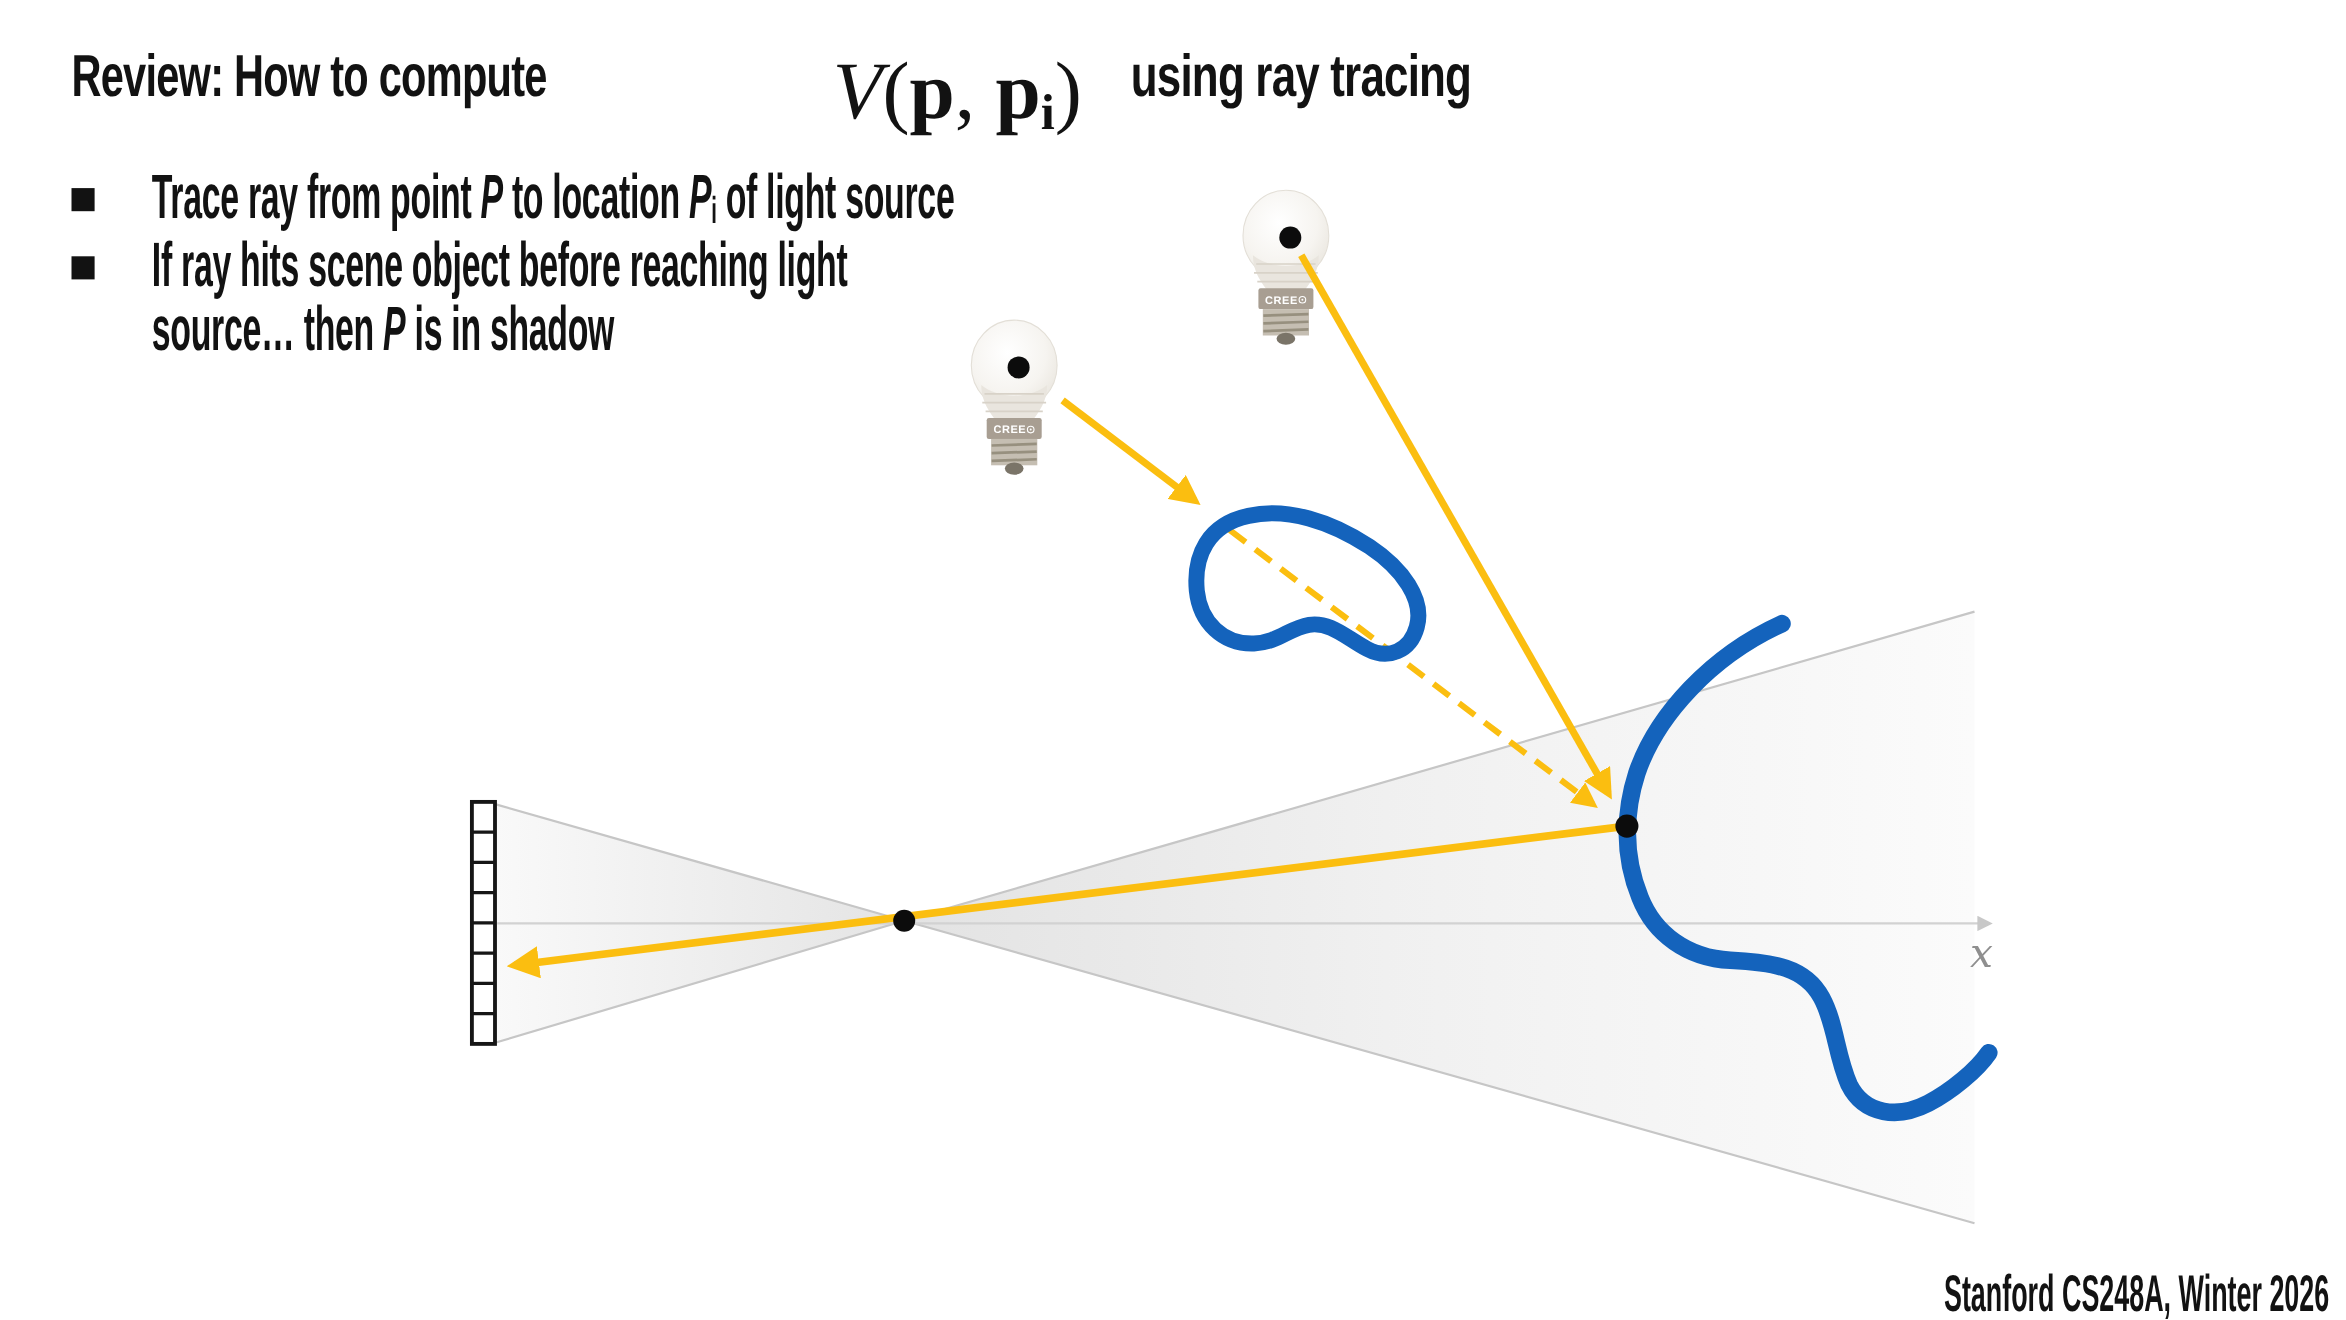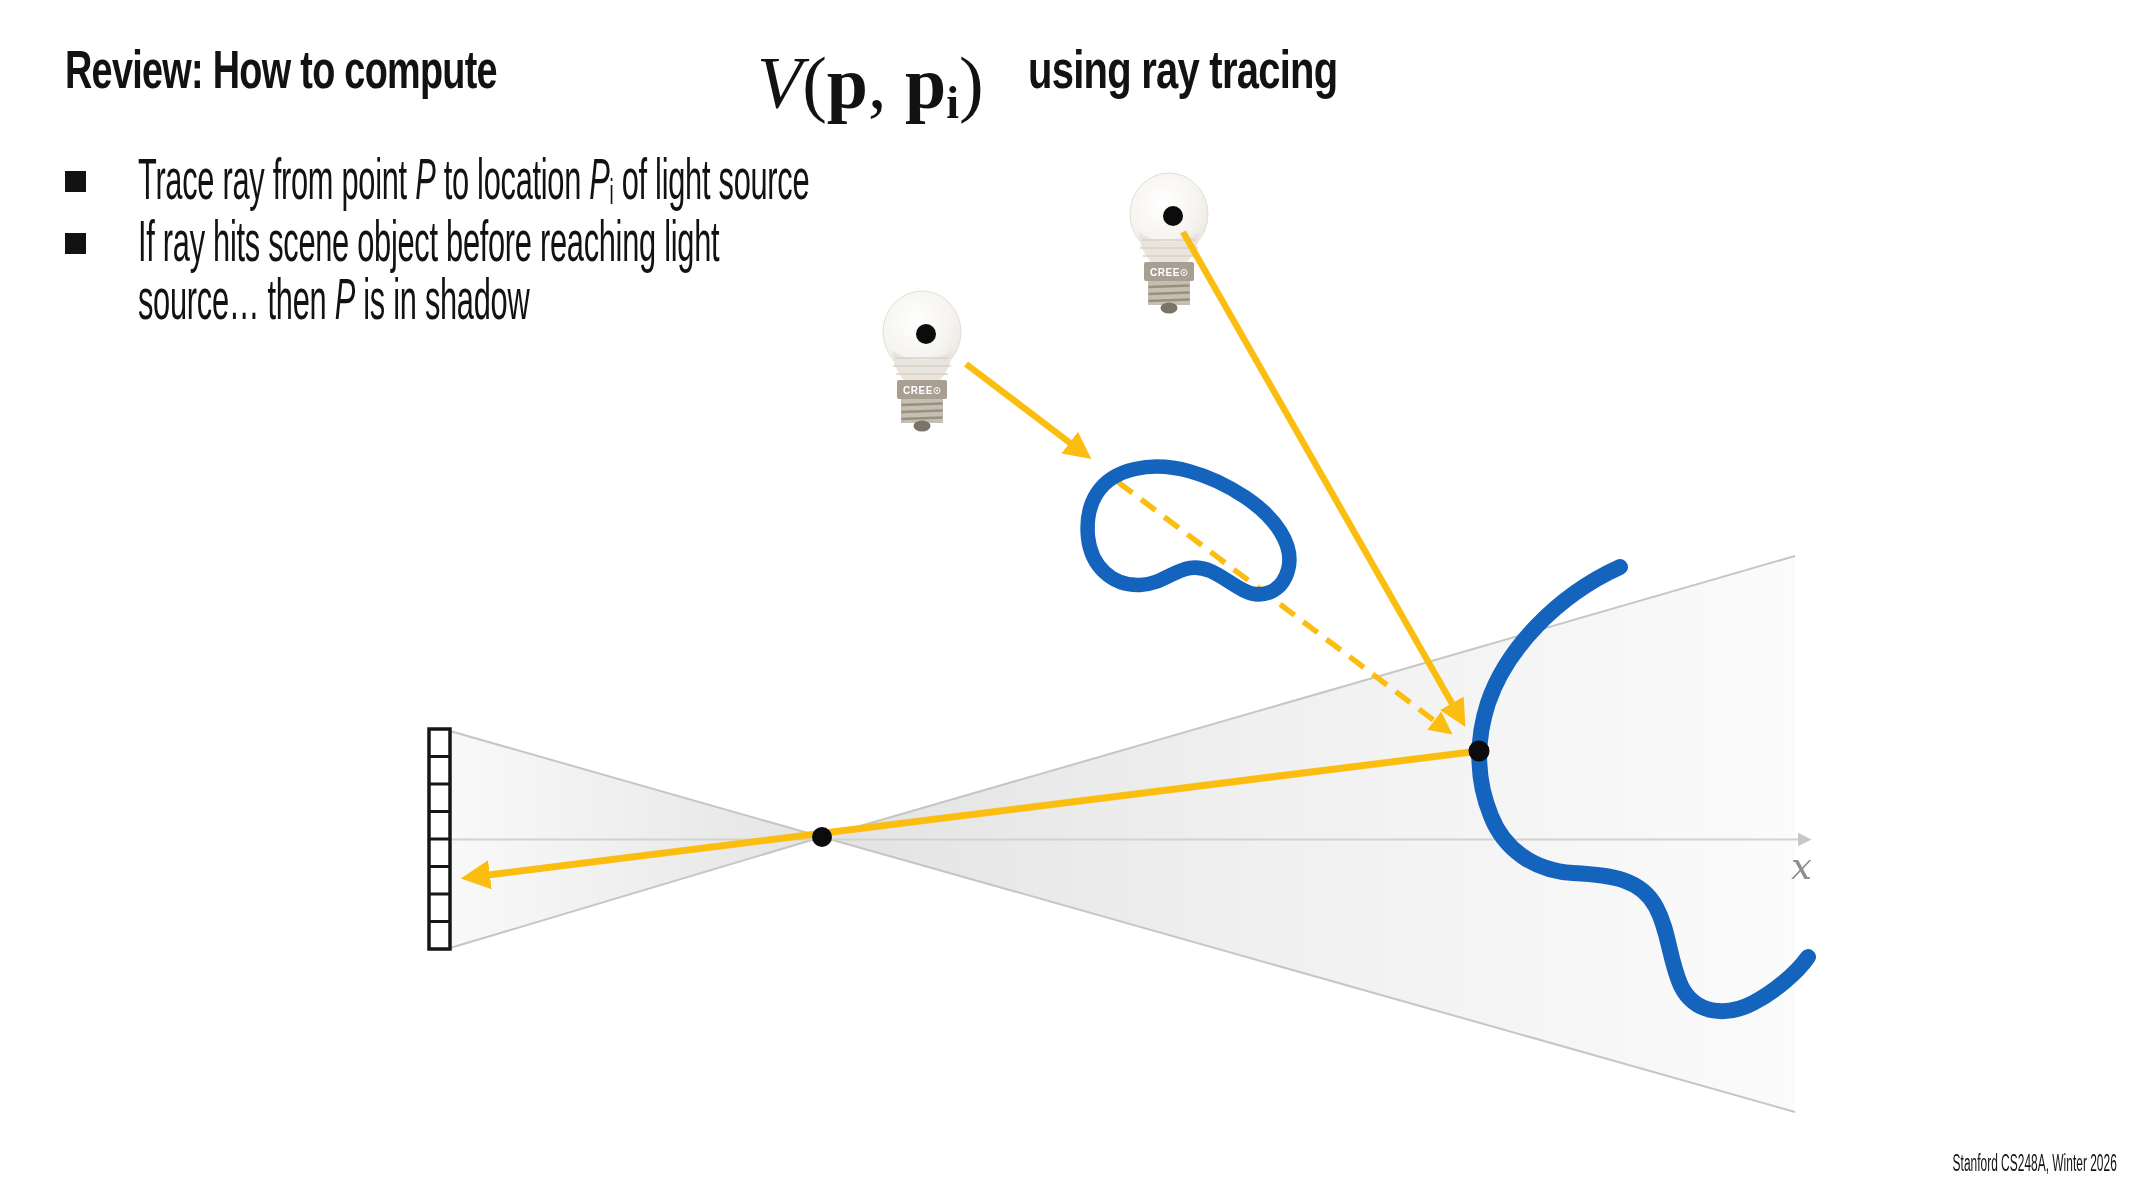--- a/index.html
+++ b/index.html
@@ -18,26 +18,26 @@
   .title-pre .cond{transform:scaleX(0.70);}
   .title-suf{left:1028px;top:42px;}
   .title-suf .cond{transform:scaleX(0.74);}
   .title-math{left:757px;top:46px;font-family:Liberation Serif, serif;
               font-size:74px;font-weight:normal;}
   .math-v{font-style:italic;}
   .math-p{font-weight:bold;}
   .math-sub{font-weight:bold;font-size:46px;position:relative;top:10px;}
 
   .bullet-sq{position:absolute;width:21px;height:21px;background:#121212;}
-  .bl{font-weight:normal;font-size:57px;letter-spacing:-0.5px;}
+  .bl{font-weight:bold;font-size:57px;letter-spacing:-0.5px;}
   .bl .cond{transform:scaleX(0.54);}
   .bl .it{font-style:italic;}
   .bl .sub{font-size:0.60em;position:relative;top:0.14em;}
 
-  .footer{right:16px;top:1152px;font-weight:normal;font-size:23px;}
+  .footer{right:16px;top:1152px;font-weight:bold;font-size:47px;}
   .footer .cond{transform-origin:right top;transform:scaleX(0.52);}
 </style>
 </head>
 <body>
 
 <div class="slide">
 
   <svg class="diagram-svg" viewBox="0 0 2133 1200">
     <defs>
       <linearGradient id="gradLeft" gradientUnits="userSpaceOnUse" x1="450" y1="838" x2="822" y2="838">

